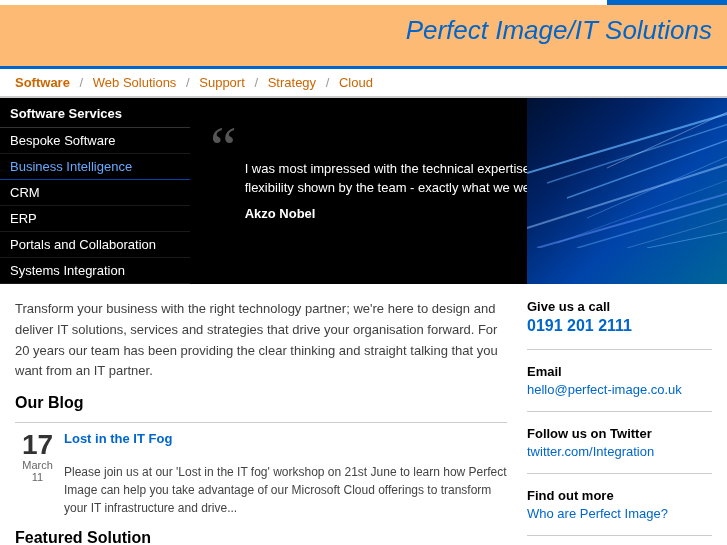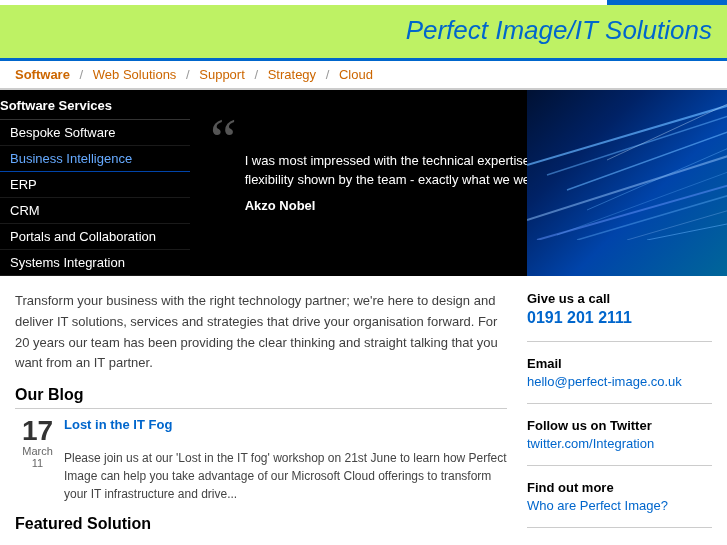--- a/index.html
+++ b/index.html
@@ -1,53 +1,53 @@
 <!DOCTYPE html>
 <html><head>
   <meta charset="utf-8">
   <style>
     * { margin: 0; padding: 0; box-sizing: border-box; }
     body { font-family: Arial, sans-serif; font-size: 13px; color: #222; background: #fff; width: 727px; }
 
     
-    .header { text-align: right; padding: 10px 15px 12px; border-bottom: 3px solid #0066cc; background: #bef264; }
+    .header { text-align: right; padding: 10px 15px 20px; border-bottom: 3px solid #0066cc; background: #fdba74; }
     .header-logo { font-size: 26px; color: #111; font-weight: normal; }
     .header-logo span { color: #0066cc; font-style: italic; }
 
     
     .top-bar { height: 5px; background: #0066cc; width: 120px; margin-left: auto; }
 
     
     .nav { background: #fff; padding: 6px 15px; border-bottom: 2px solid #ccc; }
     .nav a { text-decoration: none; font-size: 13px; color: #cc6600; margin-top: 39px; }
     .nav a.active { color: #cc6600; font-weight: bold; }
     .nav-sep { color: #999; margin: 0 6px; }
 
     
     .main-wrapper { display: flex; }
 
     
     .sidebar { width: 190px; background: #000; flex-shrink: 0; padding-top: 0; }
-    .sidebar-title { color: #fff; font-weight: bold; font-size: 13px; padding: 8px 0 6px; border-bottom: 1px solid #333; }
+    .sidebar-title { color: #fff; font-weight: bold; font-size: 13px; padding: 8px 10px 6px; border-bottom: 1px solid #333; }
     .sidebar-item { color: #fff; font-size: 13px; padding: 5px 10px; border-bottom: 1px solid #1a1a1a; cursor: pointer; display: block; text-decoration: none; }
     .sidebar-item.active { color: #66aaff; border-bottom: 1px solid #0044aa; }
 
     
     .hero { flex: 1; background: #000; position: relative; overflow: hidden; min-height: 140px; display: flex; align-items: center; padding: 15px 20px; }
     .hero-bg { position: absolute; top: 0; right: 0; width: 200px; height: 100%; background: linear-gradient(135deg, #001133 0%, #002266 30%, #0044aa 60%, #006699 100%); }
     .quote-mark-left { font-size: 60px; color: #555; line-height: 0.8; margin-right: 8px; align-self: flex-start; padding-top: 10px; font-family: Georgia, serif; }
     .quote-mark-right { font-size: 60px; color: #555; line-height: 0.8; margin-left: 8px; align-self: flex-end; padding-bottom: 10px; font-family: Georgia, serif; }
     .quote-text { color: #fff; font-size: 13px; line-height: 1.5; flex: 1; }
     .quote-author { color: #fff; font-weight: bold; font-size: 13px; margin-top: 6px; }
 
     
     .content-wrapper { display: flex; padding: 15px; gap: 20px; }
     .content-main { flex: 1; }
     .content-main p { font-size: 13px; line-height: 1.6; color: #404040; margin-bottom: 12px; }
-    .section-title { font-size: 16px; font-weight: bold; color: #000; margin: 12px 0 8px; border-bottom: 1px solid #ccc; padding-bottom: 4px; }
+    .section-title { font-size: 16px; font-weight: bold; color: #000; margin: 12px 0 8px; border-bottom: 1px solid #ccc; padding-bottom: 10px; }
 
     
     .blog-entry { display: flex; gap: 4px; margin-bottom: 10px; }
     .blog-date { text-align: center; width: 45px; flex-shrink: 0; }
     .blog-date-day { font-size: 28px; font-weight: bold; color: #333; line-height: 1; }
     .blog-date-month { font-size: 11px; color: #666; }
     .blog-content { flex: 1; }
     .blog-title { color: #0066cc; text-decoration: none; font-size: 13px; font-weight: bold; }
     .blog-desc { font-size: 12px; color: #444; line-height: 1.5; margin-top: 17px; }
 
@@ -85,22 +85,22 @@
   <span class="nav-sep">/</span>
   <a href="#">Cloud</a>
 </div>
 
 <div class="main-wrapper">
 
   <div class="sidebar">
     <div class="sidebar-title">Software Services</div>
     <a href="#" class="sidebar-item">Bespoke Software</a>
     <a href="#" class="sidebar-item active">Business Intelligence</a>
+    <a href="#" class="sidebar-item">CRM</a>
     <a href="#" class="sidebar-item">ERP</a>
-    <a href="#" class="sidebar-item">CRM</a>
     <a href="#" class="sidebar-item">Portals and Collaboration</a>
     <a href="#" class="sidebar-item">Systems Integration</a>
   </div>
 
   <div class="hero">
 
     <div class="hero-bg">
       <svg width="220" height="150" style="position:absolute;top:0;left:0;">
         <line x1="220" y1="10" x2="0" y2="75" stroke="rgba(100,180,255,0.7)" stroke-width="2"></line>
         <line x1="220" y1="20" x2="20" y2="85" stroke="rgba(100,180,255,0.5)" stroke-width="1.5"></line>

